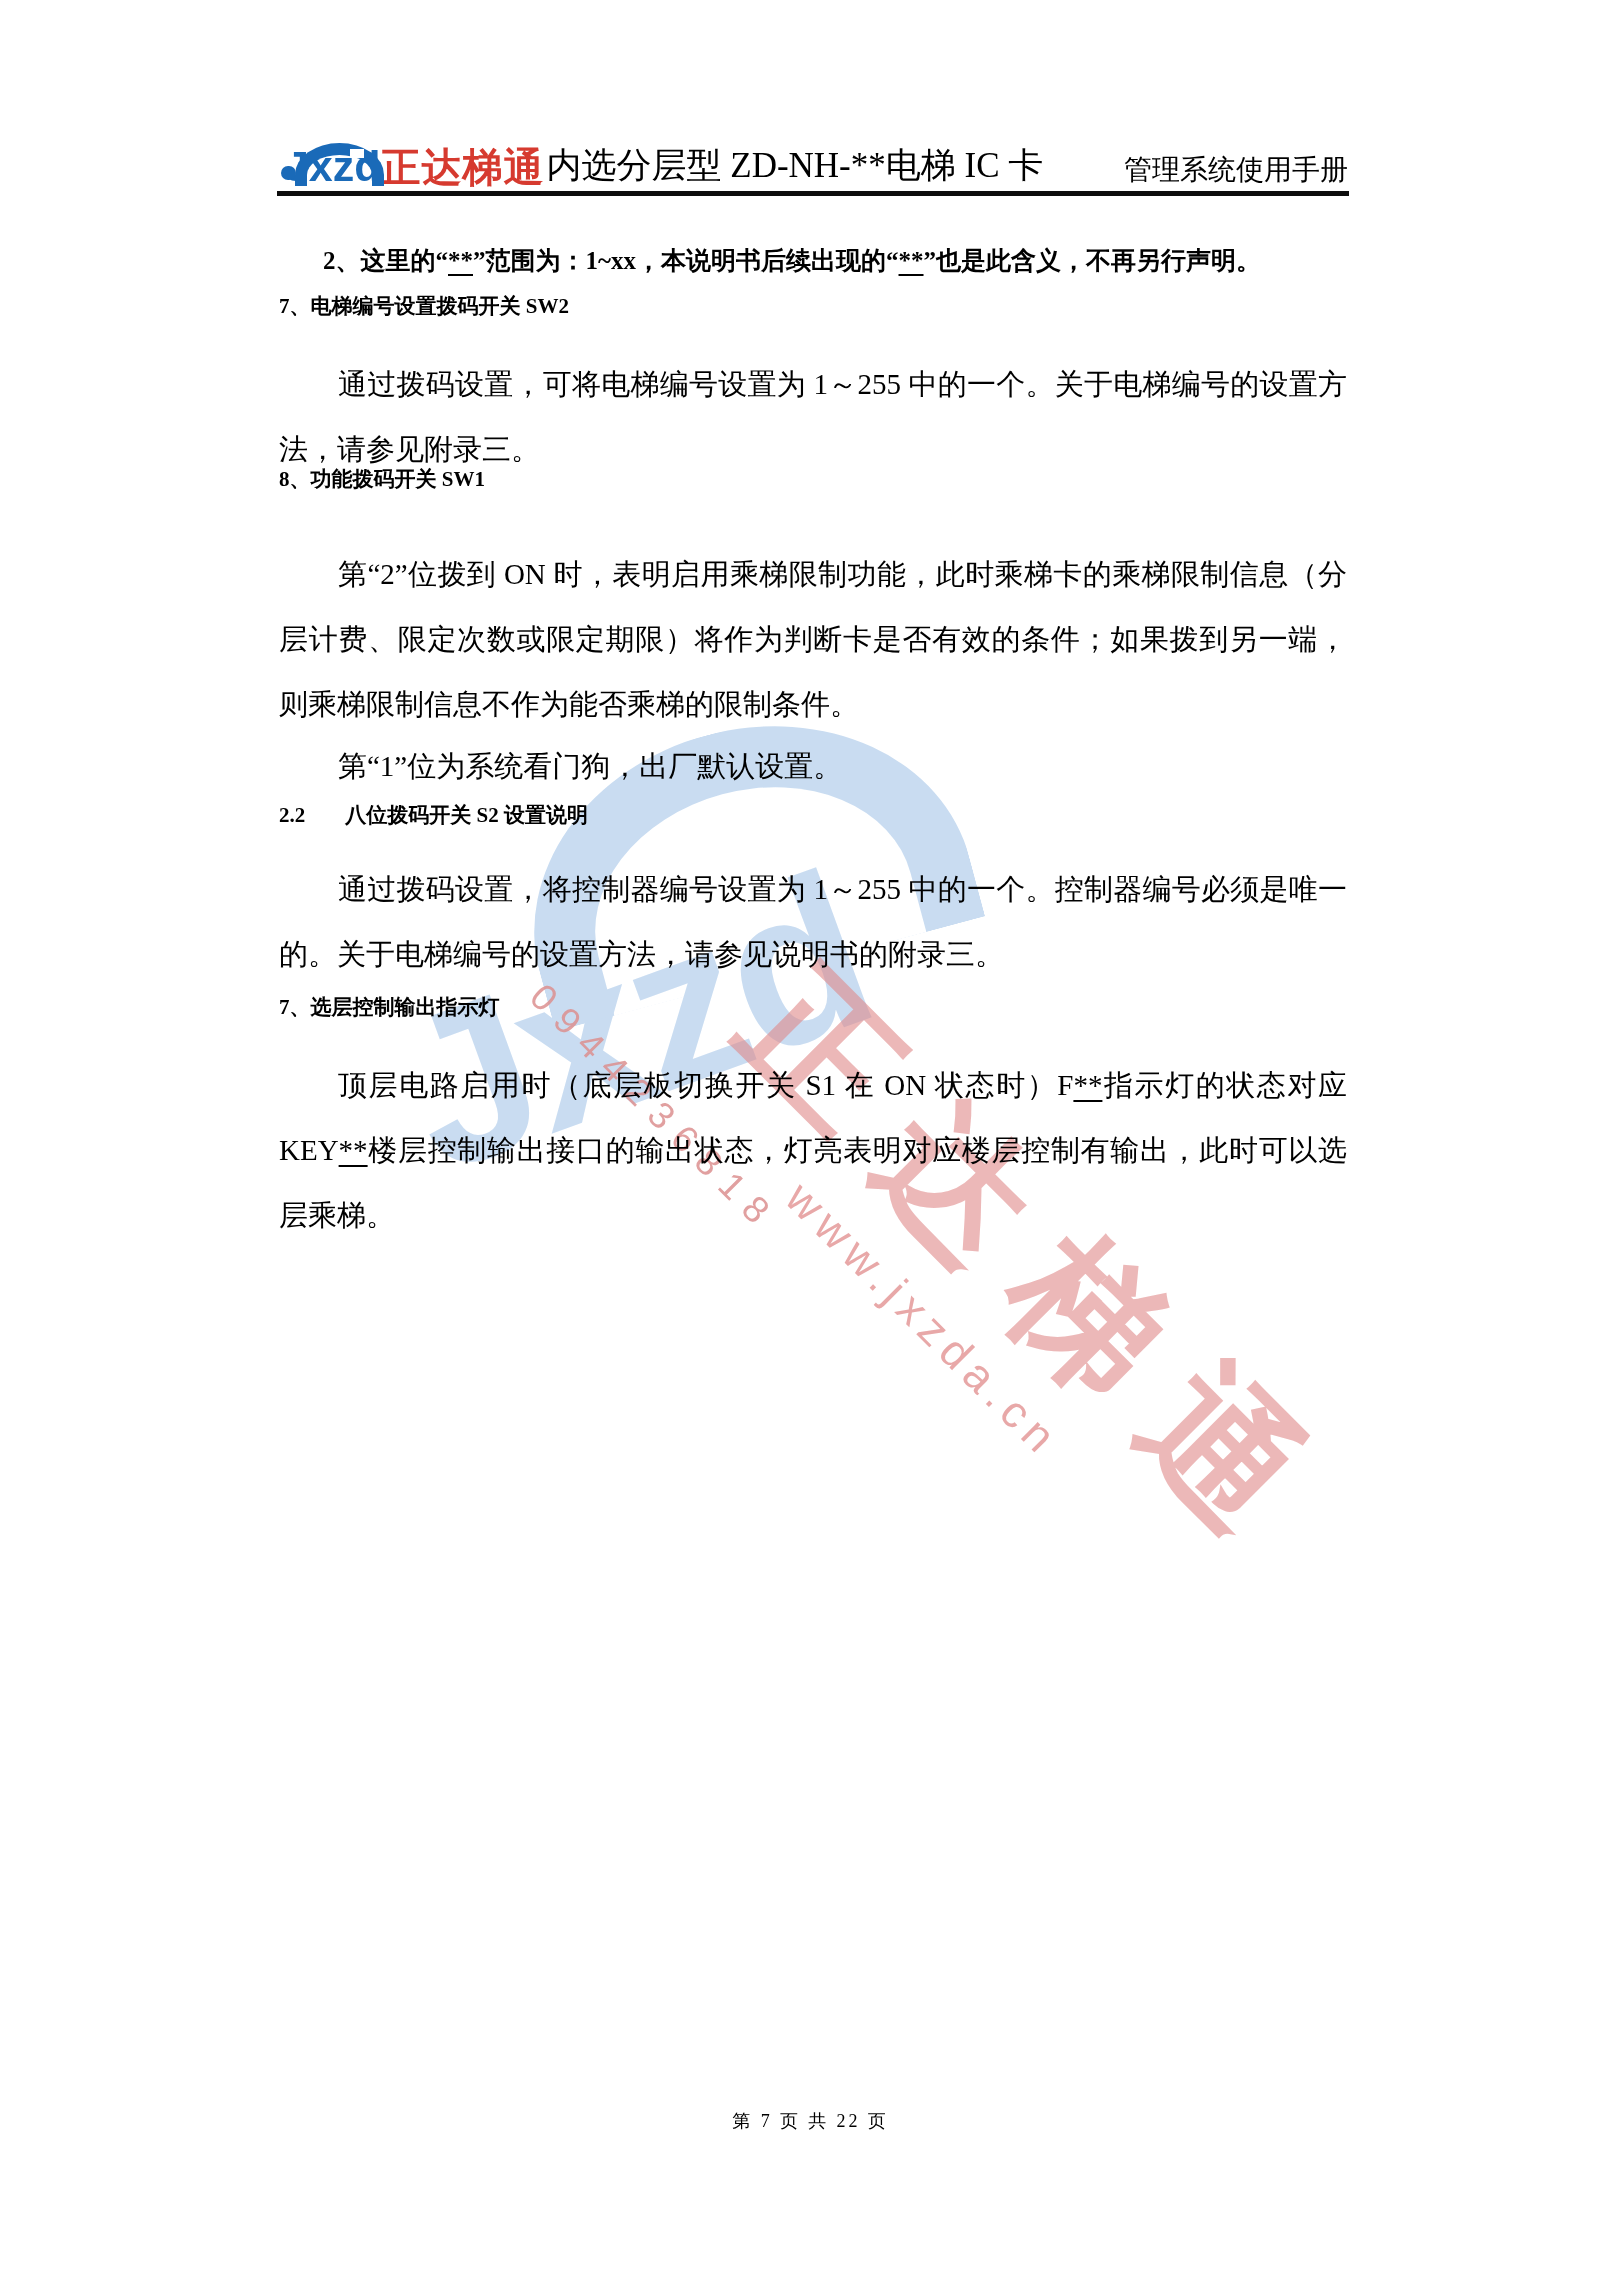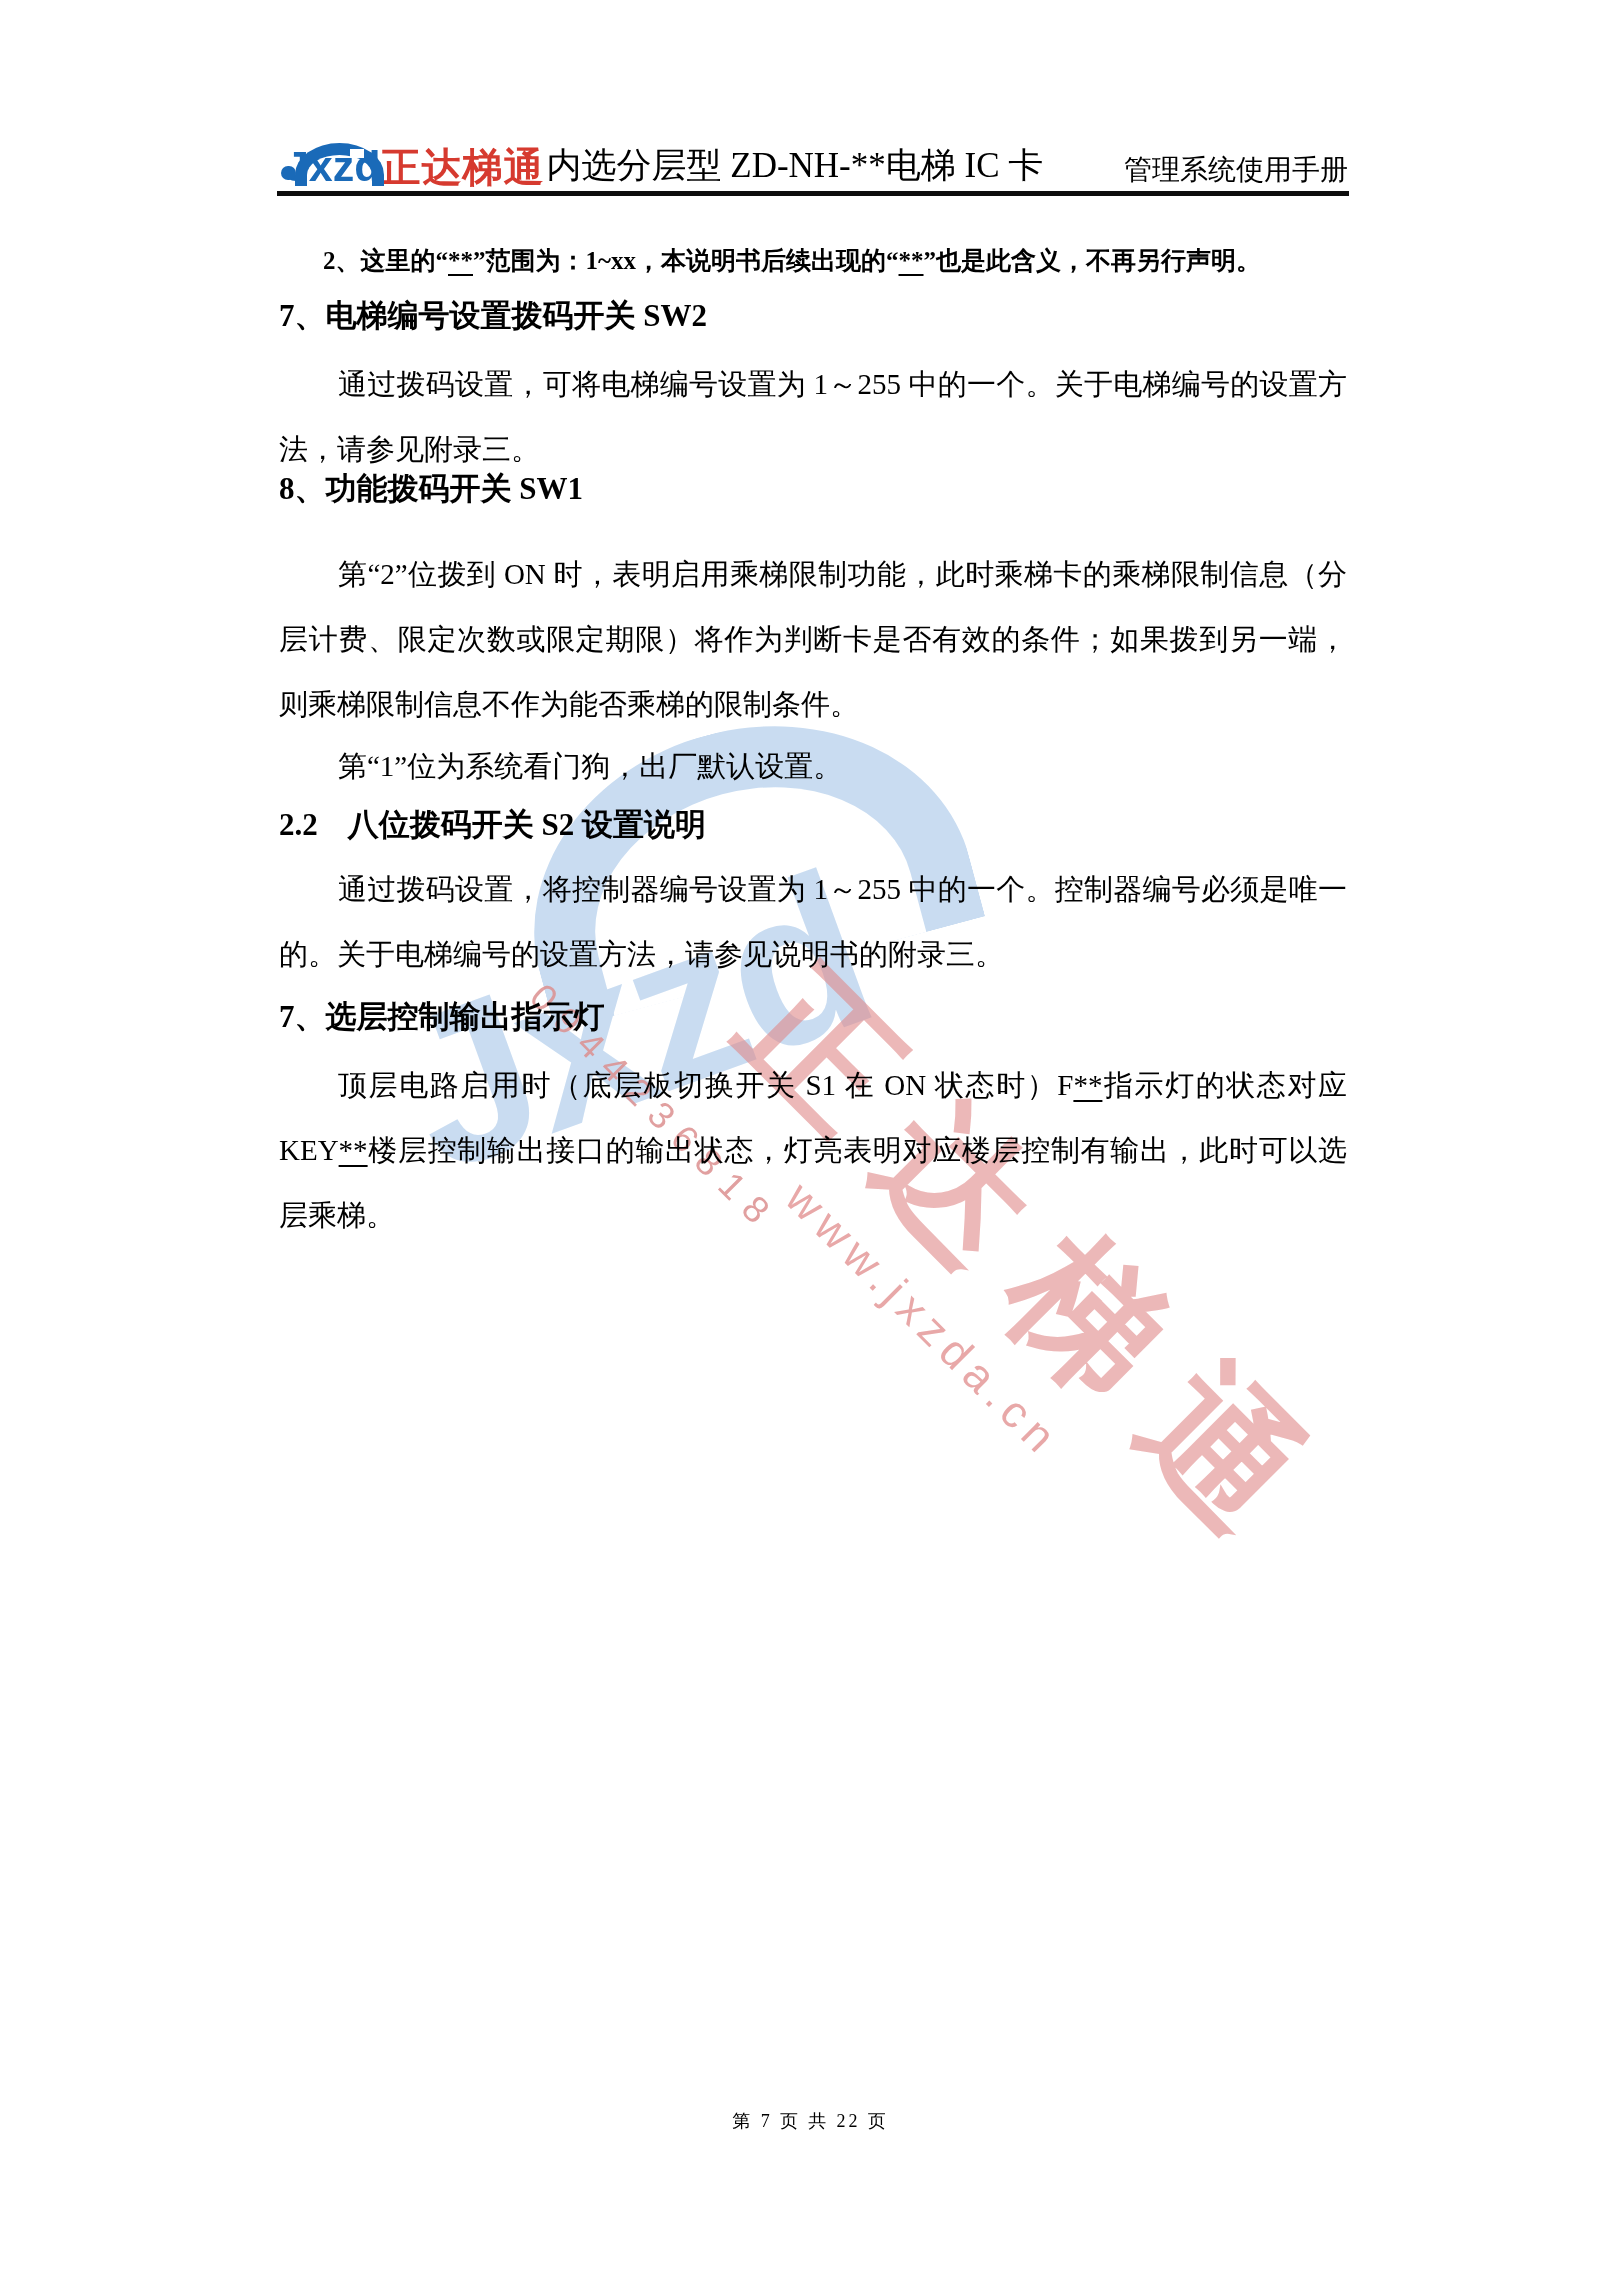--- a/index.html
+++ b/index.html
@@ -55,26 +55,26 @@
   .doc-type{font-size:35px;line-height:1.1;padding-left:2px;padding-bottom:2.9px;}
   .manual-title{position:absolute;right:273px;top:151px;font-size:28px;z-index:2;}
   .header-rule{position:absolute;left:277px;top:191px;width:1072px;height:4.9px;background:#0d0d0d;z-index:2;}
   
   .block{position:absolute;left:279px;width:1068px;z-index:1;}
   .note{
     left:323px;width:1025px;top:218px;
     font-size:25px;font-weight:bold;line-height:35px;
   }
   .u{text-decoration:underline;text-decoration-thickness:2px;text-underline-offset:4.9px;}
-  .heading{font-weight:bold;font-size:31px;line-height:37px;}
+  .heading{font-weight:bold;font-size:21px;line-height:37px;}
   .h7{top:271px;}
   .h8{top:444px;}
   .h22{top:780px;}
   .h9{top:972px;}
-  .h22-title{margin-left:30px;}
+  .h22-title{margin-left:40px;}
   .para{font-size:29px;line-height:65px;text-align:justify;}
   .indent{text-indent:59px;}
   .p7{top:323px;}
   .p8a{top:513px;}
   .p8b{top:705px;}
   .p22{top:828px;}
   .p9{top:1024px;}
   
   .footer{
     position:absolute;left:0;top:2109px;width:100%;text-align:center;

